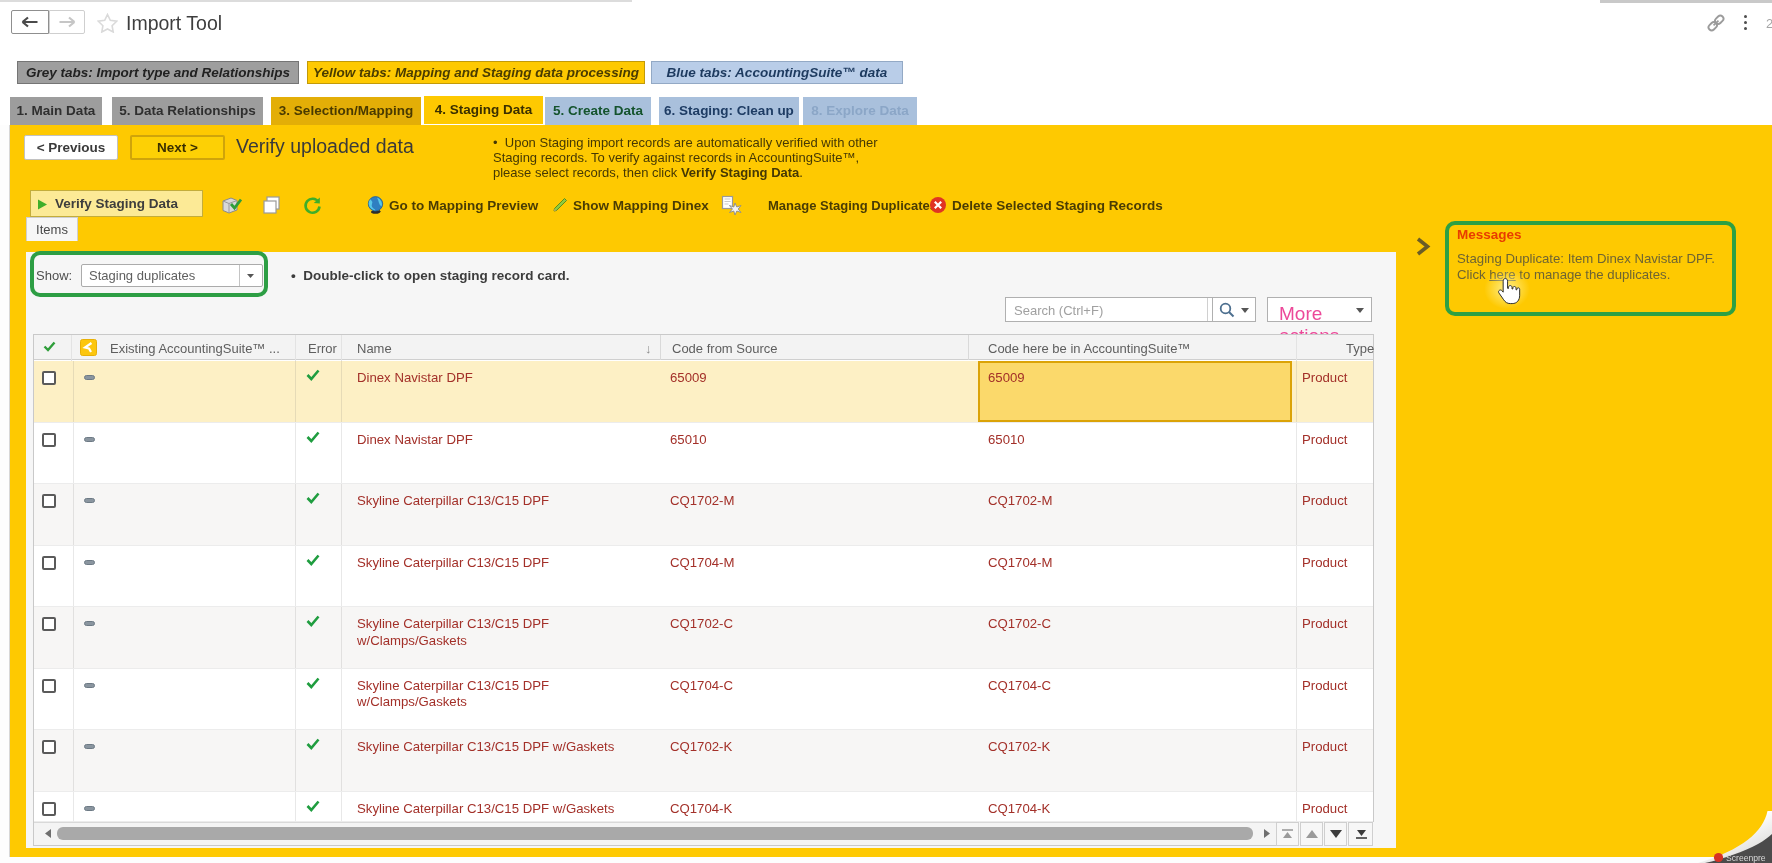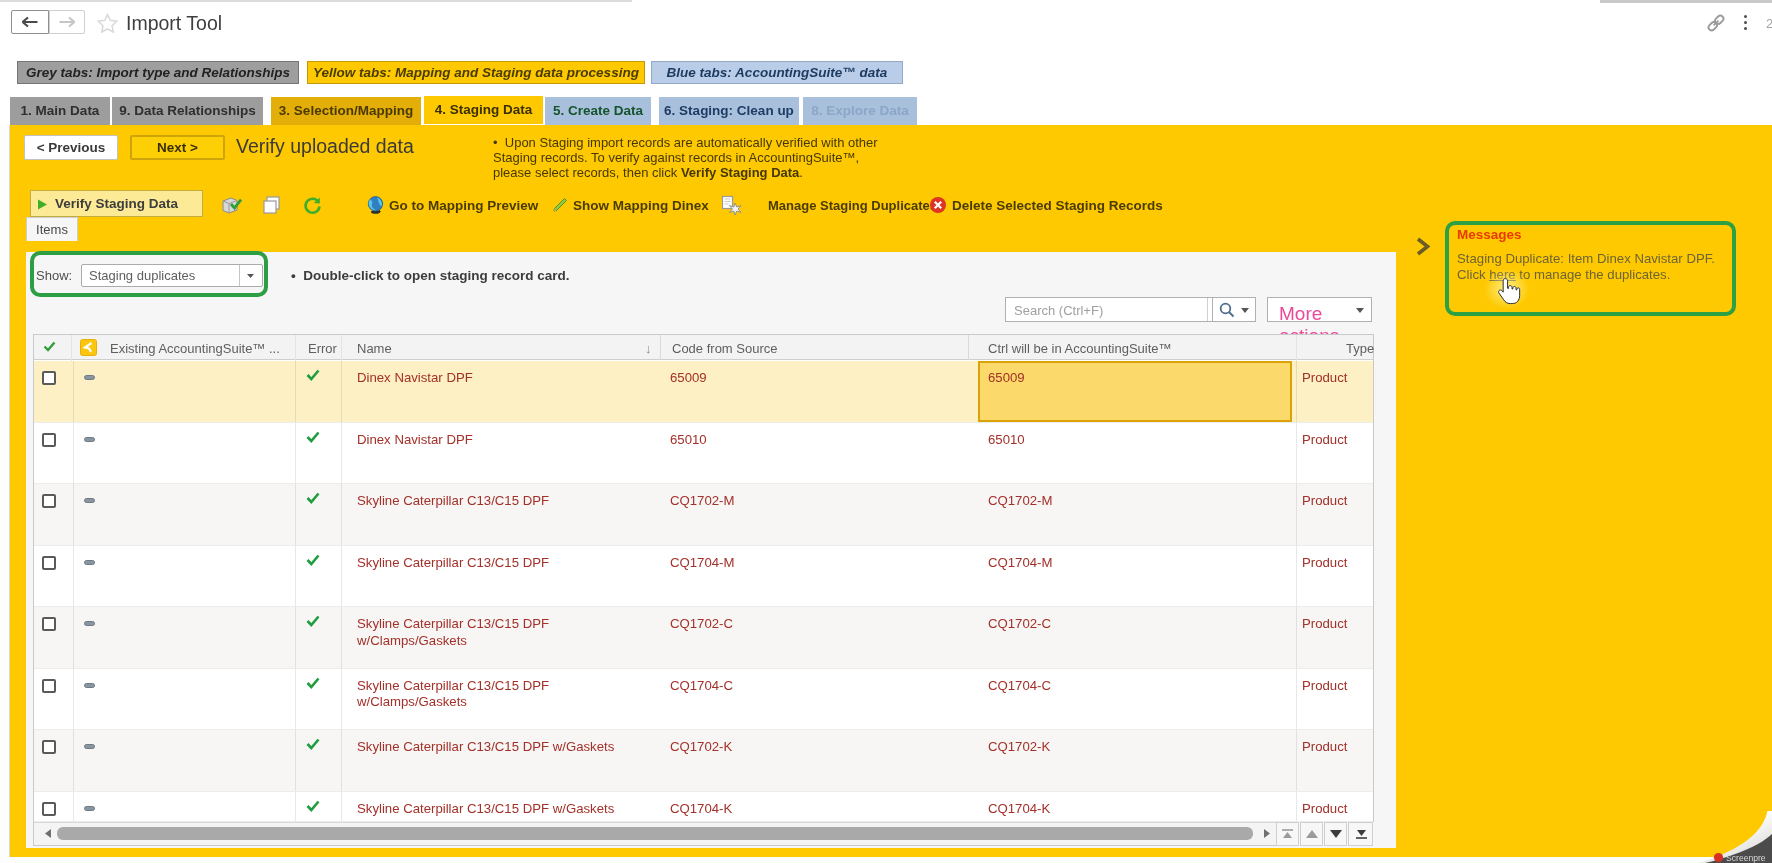--- a/index.html
+++ b/index.html
@@ -36,22 +36,22 @@
 </svg>
 <div class="abs" style="left:1744px;top:15px;width:3px;height:3px;background:#4e4e4e;border-radius:50%;"></div>
 <div class="abs" style="left:1744px;top:21px;width:3px;height:3px;background:#4e4e4e;border-radius:50%;"></div>
 <div class="abs" style="left:1744px;top:27px;width:3px;height:3px;background:#4e4e4e;border-radius:50%;"></div>
 <div class="abs" style="left:1766px;top:16px;font-size:13px;color:#a5a5a5;">2</div>
 
 <div class="abs b" style="left:17px;top:61px;width:282px;height:23px;background:#9e9e9e;border:1px solid #757575;font-style:italic;font-size:13.5px;color:#222;line-height:21px;text-align:center;">Grey tabs: Import type and Relationships</div>
 <div class="abs b" style="left:307px;top:61px;width:338px;height:23px;background:#fec901;border:1px solid #c29a08;font-style:italic;font-size:13.5px;color:#4a3c00;line-height:21px;text-align:center;">Yellow tabs: Mapping and Staging data processing</div>
 <div class="abs b" style="left:651px;top:61px;width:252px;height:23px;background:#b9cde8;border:1px solid #93a9c5;font-style:italic;font-size:13.5px;color:#1d3a5f;line-height:21px;text-align:center;">Blue tabs: AccountingSuite™ data</div>
 
-<div class="abs b" style="left:10px;top:97px;width:100px;height:28px;background:#9d9d9d;font-size:13.5px;color:#2f2f2f;line-height:28px;text-align:center;">1. Main Data</div>
-<div class="abs b" style="left:112px;top:97px;width:151px;height:28px;background:#9d9d9d;font-size:13.5px;color:#2f2f2f;line-height:28px;text-align:center;">9. Data Relationships</div>
+<div class="abs b" style="left:10px;top:97px;width:92px;height:28px;background:#9d9d9d;font-size:13.5px;color:#2f2f2f;line-height:28px;text-align:center;">1. Main Data</div>
+<div class="abs b" style="left:112px;top:97px;width:151px;height:28px;background:#9d9d9d;font-size:13.5px;color:#2f2f2f;line-height:28px;text-align:center;">5. Data Relationships</div>
 <div class="abs b" style="left:271px;top:97px;width:150px;height:28px;background:#e3ae07;font-size:13.5px;color:#4a3a00;line-height:28px;text-align:center;">3. Selection/Mapping</div>
 <div class="abs b" style="left:424px;top:96px;width:119px;height:28px;background:#fec901;font-size:13.5px;color:#3a2f00;line-height:28px;text-align:center;">4. Staging Data</div>
 <div class="abs b" style="left:545px;top:97px;width:106px;height:28px;background:#a9c0dc;font-size:13.5px;color:#14532d;line-height:28px;text-align:center;">5. Create Data</div>
 <div class="abs b" style="left:659px;top:97px;width:140px;height:28px;background:#a9c0dc;font-size:13.5px;color:#1e3c64;line-height:28px;text-align:center;">6. Staging: Clean up</div>
 <div class="abs b" style="left:803px;top:97px;width:114px;height:28px;background:#a9c0dc;font-size:13.5px;color:#8ba6c7;line-height:28px;text-align:center;">8. Explore Data</div>
 
 <div class="abs" style="left:10px;top:125px;width:1762px;height:732px;background:#fec901;"></div>
 
 <div class="abs" style="left:0;top:125px;width:10px;height:738px;background:#fdfdfd;border-right:1px solid #d7d7d7;"></div>
 
@@ -150,21 +150,21 @@
   </svg>
 <svg class="abs" style="left:80px;top:339px;" width="17" height="17" viewBox="0 0 17 17">
   <rect x="0.5" y="0.5" width="16" height="16" rx="2" fill="#fcc60e" stroke="#e8b007"></rect>
   <path d="M11.5 4 L5 8.5 L9 9.5 L11 13" stroke="#ffffff" stroke-width="2.2" fill="none"></path>
 </svg>
 <div class="abs" style="left:110px;top:341px;font-size:13px;color:#5e5e5e;">Existing AccountingSuite™ ...</div>
 <div class="abs" style="left:308px;top:341px;font-size:13px;color:#5e5e5e;">Error</div>
 <div class="abs" style="left:357px;top:341px;font-size:13px;color:#5e5e5e;">Name</div>
 <div class="abs" style="left:645px;top:341px;font-size:13px;color:#8a8a8a;">↓</div>
 <div class="abs" style="left:672px;top:341px;font-size:13px;color:#5e5e5e;">Code from Source</div>
-<div class="abs" style="left:988px;top:341px;font-size:13px;color:#5e5e5e;">Ctrl will be in AccountingSuite™</div>
+<div class="abs" style="left:988px;top:341px;font-size:13px;color:#5e5e5e;">Code here be in AccountingSuite™</div>
 <div class="abs" style="left:1302px;top:341px;font-size:13px;color:#5e5e5e;margin-left:44px;">Type</div>
 
 <div class="abs" style="left:71px;top:335px;width:1px;height:487px;background:#e3e3e3;"></div>
 
 <div class="abs" style="left:295px;top:335px;width:1px;height:487px;background:#e3e3e3;"></div>
 <div class="abs" style="left:341px;top:335px;width:1px;height:487px;background:#e3e3e3;"></div>
 <div class="abs" style="left:660px;top:335px;width:1px;height:25px;background:#d9d9d9;"></div>
 <div class="abs" style="left:968px;top:335px;width:1px;height:25px;background:#d9d9d9;"></div>
 <div class="abs" style="left:1296px;top:335px;width:1px;height:487px;background:#e3e3e3;"></div>
 

